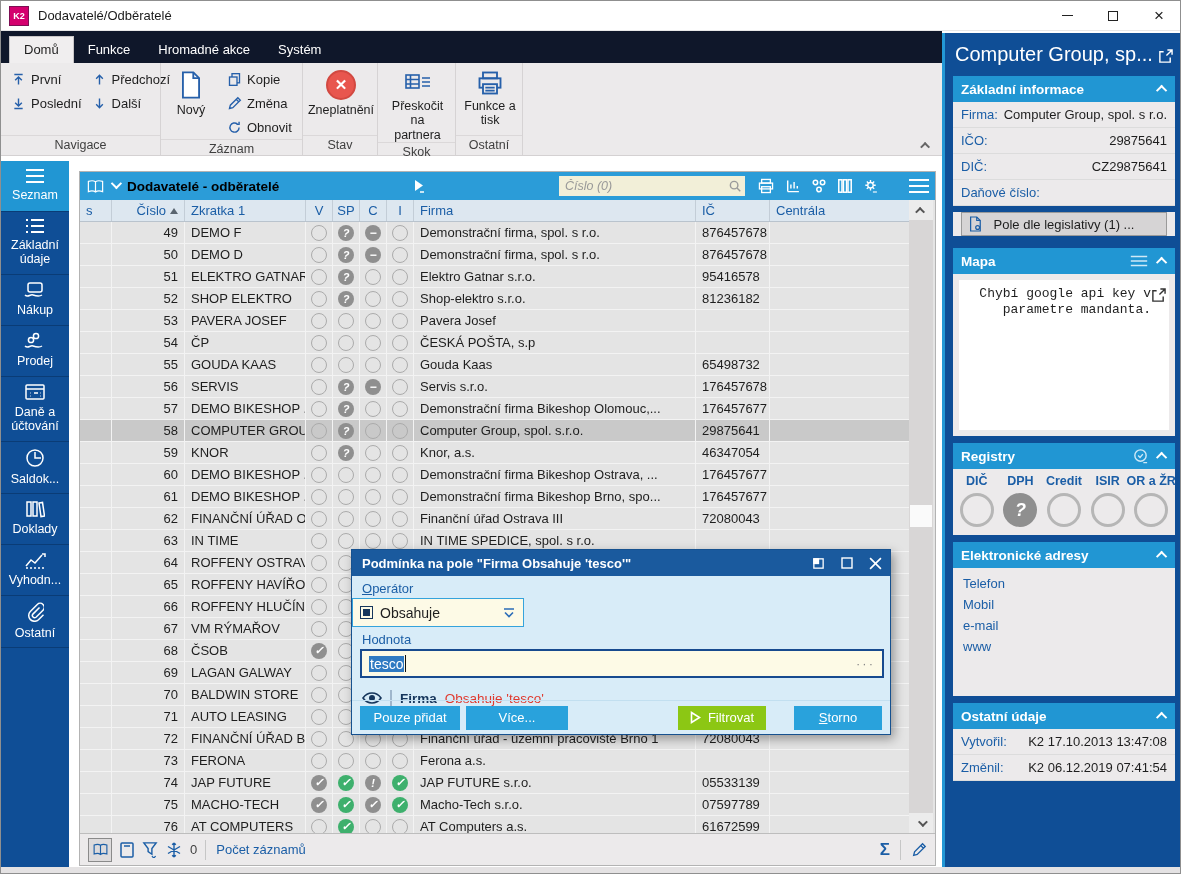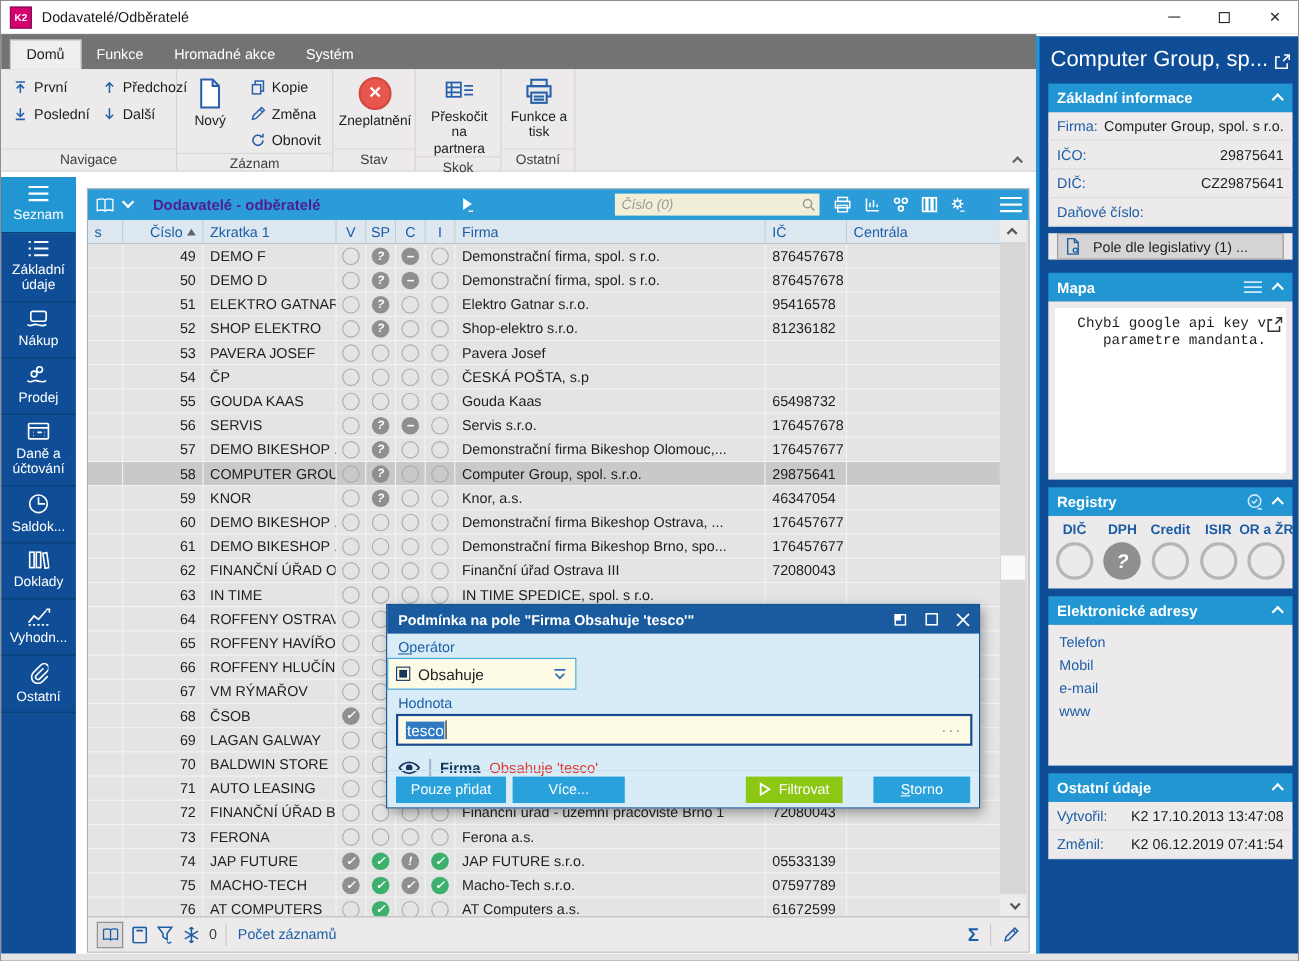--- a/index.html
+++ b/index.html
@@ -12,42 +12,42 @@
   .titlebar { position:absolute; left:0; top:0; width:1181px; height:30px; background:#fff; display:flex; align-items:center; border-bottom:1px solid #e8e8e8;}
   .k2logo { width:20px; height:20px; margin-left:8px; background:#d4006e; border:1px solid #7d0f54; color:#fff; font-size:9px; font-weight:bold; display:flex; align-items:center; justify-content:center; }
   .apptitle { margin-left:9px; font-size:13px; color:#1a1a1a; }
   .wincontrols { margin-left:auto; display:flex; height:100%; }
   .wbtn { width:46px; height:100%; display:flex; align-items:center; justify-content:center; color:#222; }
   .minglyph { width:11px; height:1px; background:#222; display:block;}
   .maxglyph { width:10px; height:10px; border:1px solid #222; display:block;}
   .closeglyph { font-size:17px; line-height:1; }
 
   
-  .tabrow { position:absolute; left:0; top:30px; width:941px; height:32px; background:#737373; display:flex; align-items:flex-end; padding-left:8px; }
+  .tabrow { position:absolute; left:0; top:30px; width:941px; height:32px; background:#0f172a; display:flex; align-items:flex-end; padding-left:8px; }
   .rtab { padding:5px 14px 6px 14px; color:#fff; font-size:13px; }
   .rtab.active { background:#f0eeef; color:#1e1e1e; border:1px solid #c9c6c7; border-bottom:none; }
   .ribbon { position:absolute; left:0; top:62px; width:941px; height:93px; background:#eceaeb; border-bottom:1px solid #d4d1d2; display:flex; }
   .rgroup { display:flex; flex-direction:column; border-right:1px solid #d6d3d4; }
   .rg-content { flex:1; display:flex; padding:4px 4px 0 6px; }
   .rg-label { height:20px; border-top:1px solid #dbd8d9; text-align:center; font-size:12.5px; color:#3f3f3f; line-height:18px; }
   .smallbtn { display:flex; align-items:center; gap:5px; height:24px; padding:0 4px; color:#1e1e1e; font-size:13px; white-space:nowrap; }
   .bigbtn { display:flex; flex-direction:column; align-items:center; justify-content:flex-start; gap:3px; padding:3px 2px 0 2px; font-size:12.5px; line-height:1.15; text-align:center; color:#1e1e1e; }
   .icn { flex:0 0 auto; display:inline-flex; }
   .redcircle { width:30px; height:30px; border-radius:50%; background:#e8564e; border:2px solid #d24941; color:#fff; display:flex; align-items:center; justify-content:center; font-size:15px; font-weight:bold; }
   .ribcollapse { position:absolute; right:12px; bottom:6px; }
 
   
   .sidebar { position:absolute; left:0; top:160px; width:68px; height:706px; background:#0f4e96; display:flex; flex-direction:column; }
   .sbitem { min-height:51px; padding:6px 2px 7px 2px; border-bottom:1px solid #0a3c76; display:flex; flex-direction:column; align-items:center; justify-content:center; gap:4px; color:#fff; font-size:12.5px; text-align:center; line-height:1.15; }
   .sbitem.active { background:#2196d3; }
 
   
   .tpanel { position:absolute; left:78px; top:170px; width:857px; height:695px; background:#e4e4e4; border:1px solid #b3b3b3; }
   .phead { position:absolute; left:0; top:0; width:100%; height:28px; background:#2b9cd8; display:flex; align-items:center; padding:0 4px 0 6px; gap:6px; }
-  .ptitle { color:#4c1d95; font-weight:bold; font-size:13.5px; margin-left:14px; white-space:nowrap; }
+  .ptitle { color:#000000; font-weight:bold; font-size:13.5px; margin-left:2px; white-space:nowrap; }
   .search { position:relative; margin-left:auto; width:186px; height:20px; background:#f2efd8; display:flex; align-items:center; }
   .search input { width:100%; height:100%; border:none; outline:none; background:transparent; font-family:"Liberation Sans",sans-serif; font-size:12.5px; padding:0 20px 0 6px; color:#444; }
   .search input::placeholder { color:#999; font-style:italic; }
   .search .mag { position:absolute; right:3px; top:3px; }
   .phicons { display:flex; align-items:center; gap:9px; margin-left:6px; }
   .phsep { width:10px; }
 
   .colheader { position:absolute; left:0; top:28px; width:830px; height:22px; background:#dde7f0; display:flex; color:#1b5ea6; border-bottom:1px solid #b9c3cd; }
   .hc { display:flex; align-items:center; padding:0 6px; border-right:1px solid #c3cdd7; font-size:13px; white-space:nowrap; overflow:hidden; }
   .rows { position:absolute; left:0; top:50px; width:830px; }

